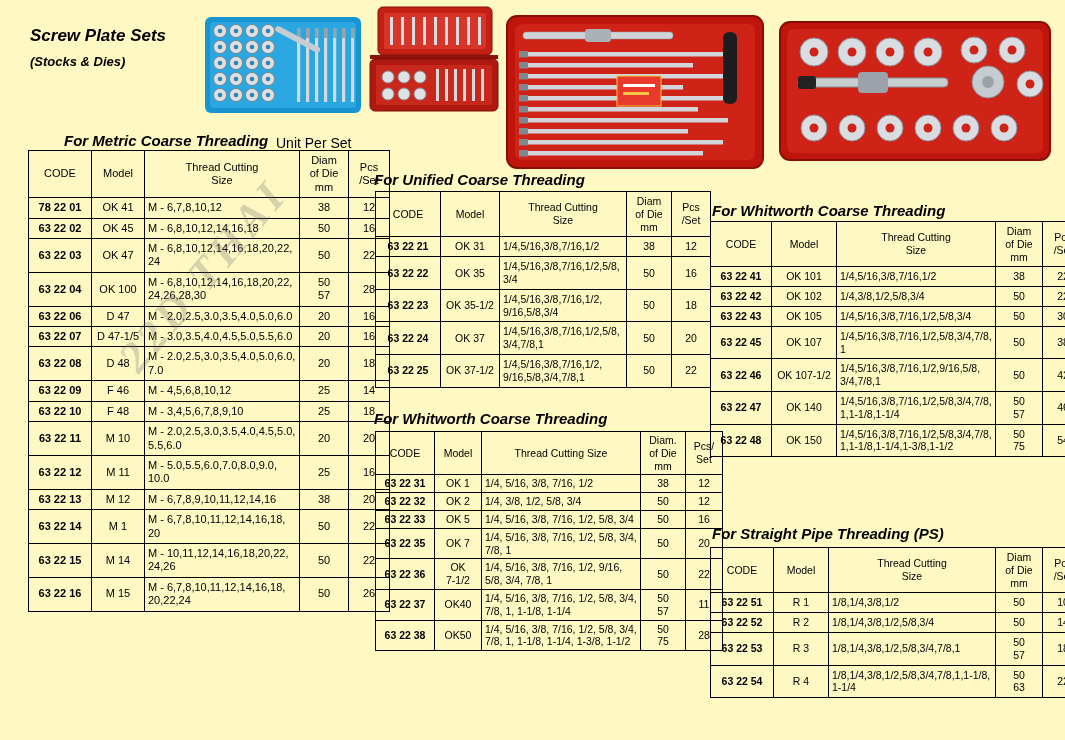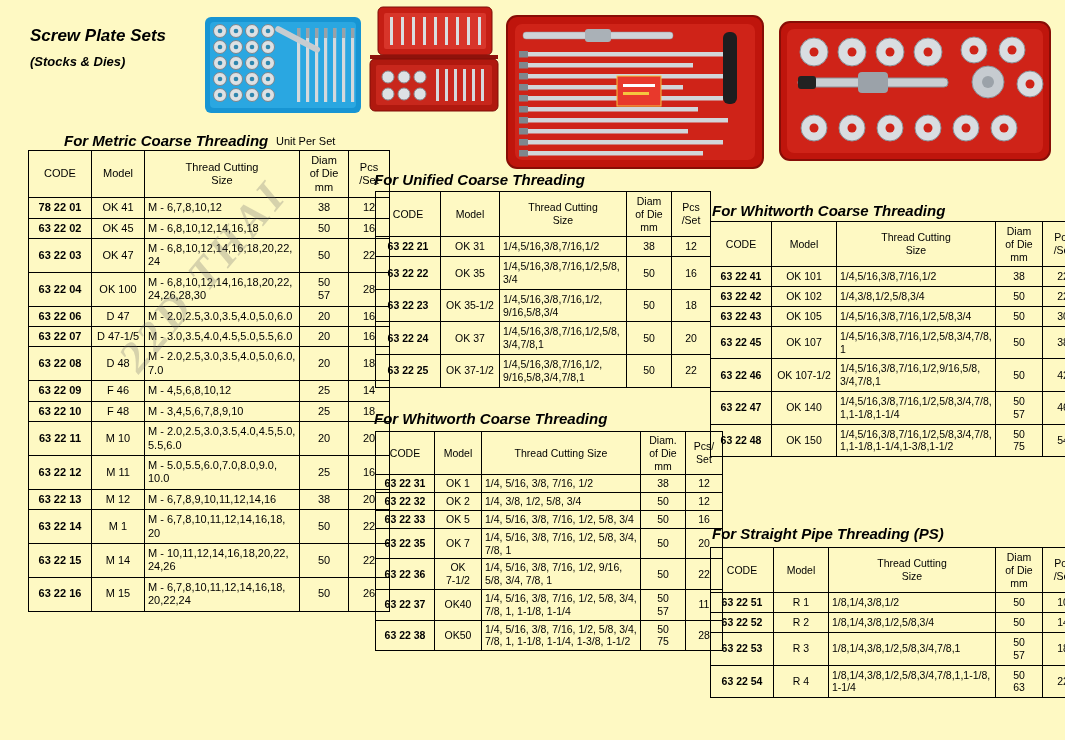--- a/index.html
+++ b/index.html
@@ -18,21 +18,21 @@
              transform:rotate(-50deg);z-index:30;pointer-events:none;}
 
   
   .section-title{position:absolute;font-size:15px;font-weight:bold;font-style:italic;white-space:nowrap;}
   .st-metric{left:20px;top:132px;margin-left:44px;}
   .st-unified{left:374px;top:171px;}
   .st-whit-a{left:374px;top:410px;}
   .st-whit-b{left:712px;top:202px;}
   .st-pipe{left:712px;top:525px;}
 
-  .unit-note{position:absolute;left:276px;top:135px;font-size:11px;}
+  .unit-note{position:absolute;left:276px;top:135px;font-size:14px;}
 
   
   .t{position:absolute;border-collapse:collapse;table-layout:fixed;background:transparent;}
   .t th,.t td{border:1px solid #000;padding:3px 3px;font-size:10.5px;line-height:1.22;
               white-space:pre-line;vertical-align:middle;overflow:hidden;}
   .t th{text-align:center;font-weight:normal;}
   .t td.c-code{font-weight:bold;text-align:center;white-space:nowrap;}
   .t td.c-model{text-align:center;}
   .t td.c-size{text-align:left;}
   .t td.c-diam,.t td.c-pcs{text-align:center;}

